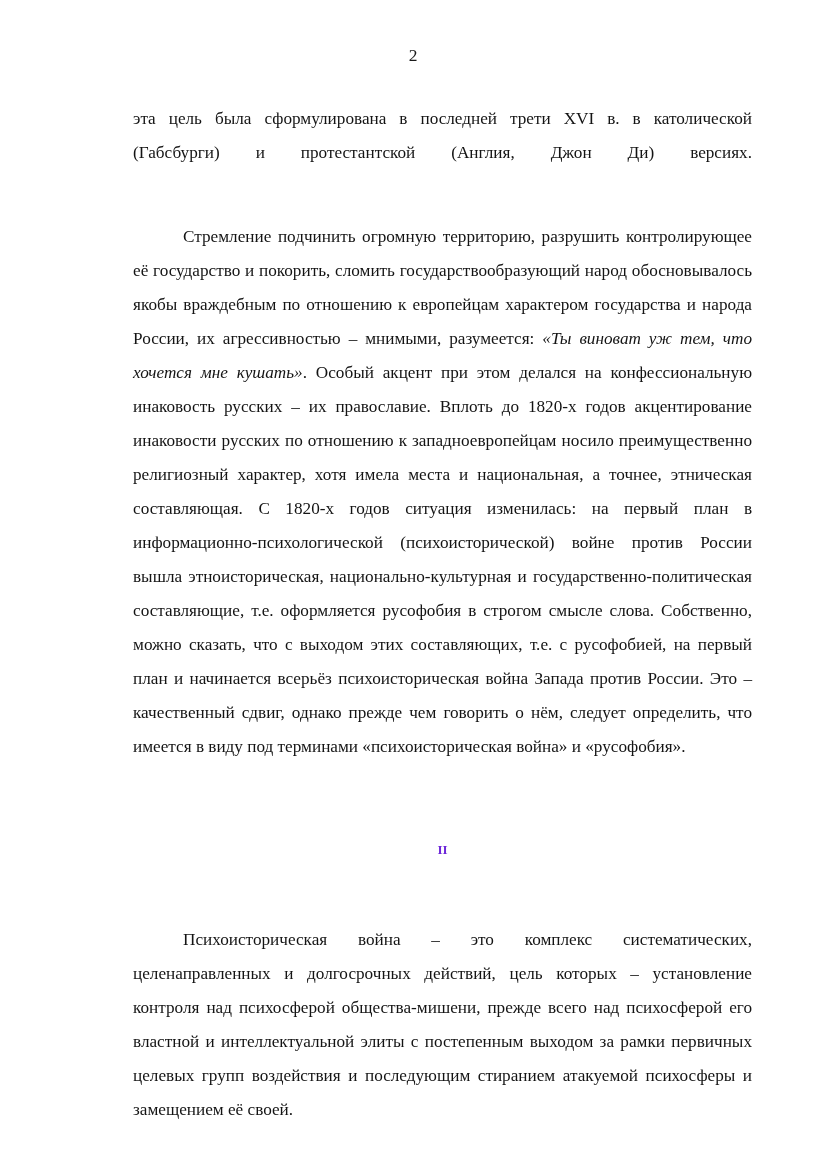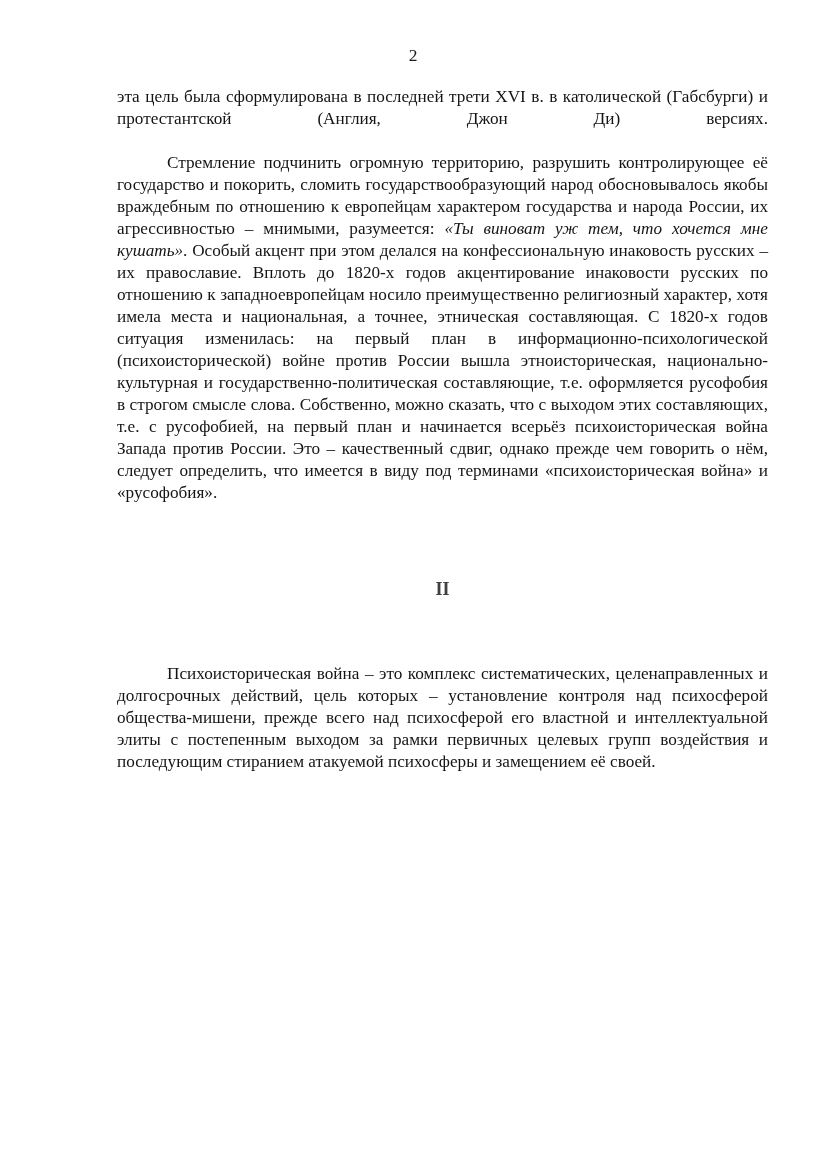--- a/index.html
+++ b/index.html
@@ -34,23 +34,23 @@
   }
 
   .text-block {
     position: absolute;
     top: 86px;
     left: 117px;
     width: 651px;
   }
 
   p.para {
-    margin: 0;
+    margin: 16px;
     font-size: 17.2px;
-    line-height: 22px;
+    line-height: 34px;
     text-align: justify;
     text-justify: inter-word;
     color: #141414;
     -webkit-hyphens: none;
     hyphens: none;
   }
 
   p.para.indent {
     text-indent: 50px;
   }
@@ -60,26 +60,26 @@
     content: "";
     display: inline-block;
     width: 100%;
   }
 
   .q-italic {
     font-style: italic;
   }
 
   .section-heading {
-    margin: 16px;
+    margin: 0;
     text-align: center;
-    font-size: 18px;
+    font-size: 13px;
     line-height: 35.2px;
     font-weight: bold;
-    color: #404040;
+    color: #6d28d9;
   }
 
   .spacer-lg { height: 52px; }
   .spacer-md { height: 40px; }
 </style>
 </head>
 <body>
 
 <div class="page">
 

